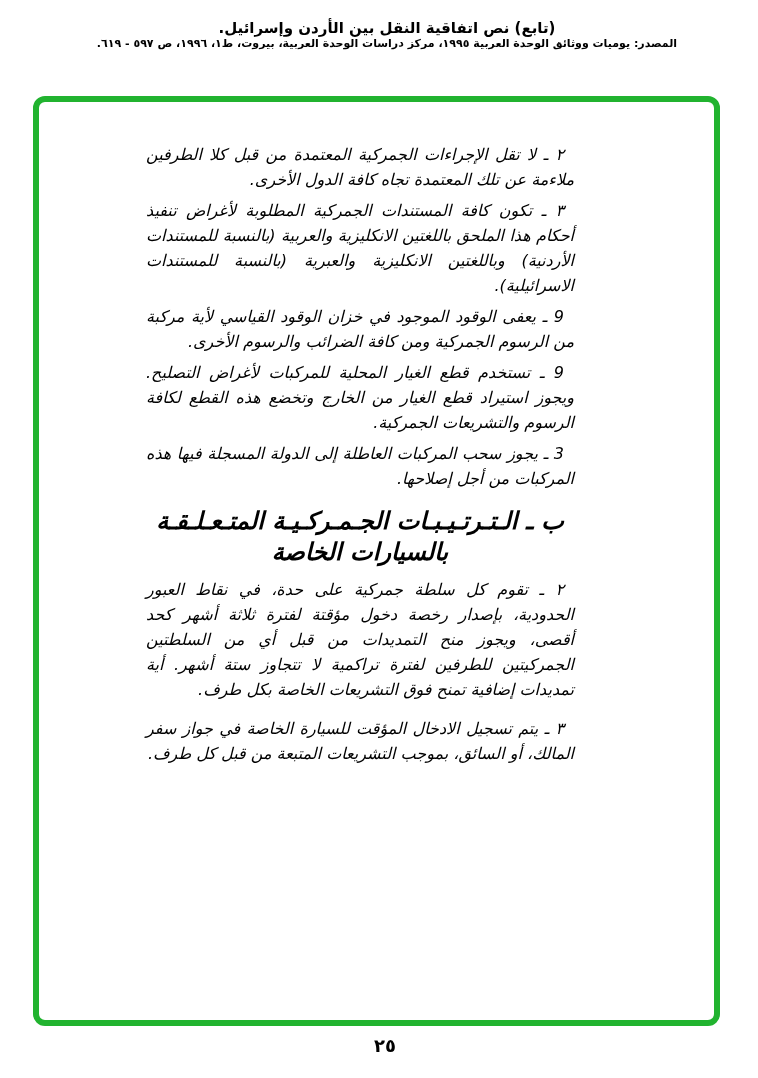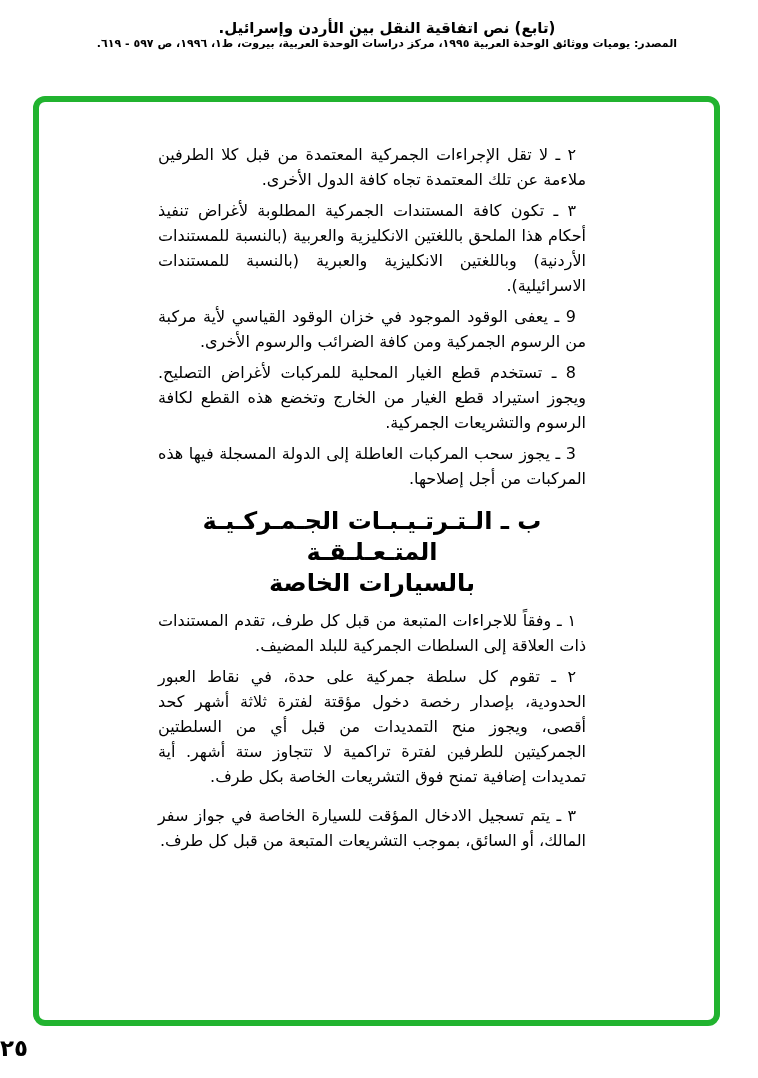--- a/index.html
+++ b/index.html
@@ -43,76 +43,76 @@
     width: 687px;
     height: 930px;
     box-sizing: border-box;
     border: 6px solid #21b32f;
     border-radius: 12px;
     background: transparent;
   }
   .text-column {
     position: absolute;
     top: 142px;
-    right: 172px;
+    right: 184px;
     width: 428px;
     direction: rtl;
     text-align: justify;
     font-size: 16px;
     line-height: 25px;
+    font-style: italic;
   }
   .para {
     margin: 0 0 6px 0;
     text-indent: 10px;
   }
   .section-heading {
     margin: 15px 0 9px 0;
     font-size: 24px;
     font-weight: bold;
     text-align: center;
     line-height: 31px;
     text-indent: 0;
   }
   .spacer-b3 { height: 8px; }
   .page-number {
     position: absolute;
     top: 1035px;
-    left: 0;
+    left: 12px;
     right: 0;
-    text-align: left;
-    font-size: 23px;
+    text-align: center;
+    font-size: 18px;
     font-weight: bold;
   }
 </style>
 </head>
 <body>
 
 <div class="page">
 
   <div class="page-header">
     <div class="header-title">(تابع) نص اتفاقية النقل بين الأردن وإسرائيل.</div>
     <div class="header-source">المصدر: يوميات ووثائق الوحدة العربية ١٩٩٥، مركز دراسات الوحدة العربية، بيروت، ط١، ١٩٩٦، ص ٥٩٧ - ٦١٩.</div>
   </div>
 
   <div class="green-frame" style="border-color: rgb(33, 179, 47);"></div>
 
   <div class="text-column">
 
     <p class="para">٢ ـ لا تقل الإجراءات الجمركية المعتمدة من قبل كلا الطرفين ملاءمة عن تلك المعتمدة تجاه كافة الدول الأخرى.</p>
     <p class="para">٣ ـ تكون كافة المستندات الجمركية المطلوبة لأغراض تنفيذ أحكام هذا الملحق باللغتين الانكليزية والعربية (بالنسبة للمستندات الأردنية) وباللغتين الانكليزية والعبرية (بالنسبة للمستندات الاسرائيلية).</p>
     <p class="para">9 ـ يعفى الوقود الموجود في خزان الوقود القياسي لأية مركبة من الرسوم الجمركية ومن كافة الضرائب والرسوم الأخرى.</p>
-    <p class="para">8 ـ تستخدم قطع الغيار المحلية للمركبات لأغراض التصليح. ويجوز استيراد قطع الغيار من الخارج وتخضع هذه القطع لكافة الرسوم والتشريعات الجمركية.</p>
+    <p class="para">9 ـ تستخدم قطع الغيار المحلية للمركبات لأغراض التصليح. ويجوز استيراد قطع الغيار من الخارج وتخضع هذه القطع لكافة الرسوم والتشريعات الجمركية.</p>
     <p class="para">3 ـ يجوز سحب المركبات العاطلة إلى الدولة المسجلة فيها هذه المركبات من أجل إصلاحها.</p>
 
     <div class="section-heading">
       <span>ب ـ الـتـرتـيـبـات الجـمـركـيـة المتـعـلـقـة</span><br>
       <span>بالسيارات الخاصة</span>
     </div>
 
-    <p class="para">١ ـ وفقاً للاجراءات المتبعة من قبل كل طرف، تقدم المستندات ذات العلاقة إلى السلطات الجمركية للبلد المضيف.</p>
     <p class="para">٢ ـ تقوم كل سلطة جمركية على حدة، في نقاط العبور الحدودية، بإصدار رخصة دخول مؤقتة لفترة ثلاثة أشهر كحد أقصى، ويجوز منح التمديدات من قبل أي من السلطتين الجمركيتين للطرفين لفترة تراكمية لا تتجاوز ستة أشهر. أية تمديدات إضافية تمنح فوق التشريعات الخاصة بكل طرف.</p>
     <div class="spacer-b3"></div>
     <p class="para">٣ ـ يتم تسجيل الادخال المؤقت للسيارة الخاصة في جواز سفر المالك، أو السائق، بموجب التشريعات المتبعة من قبل كل طرف.</p>
 
   </div>
 
   <div class="page-number">٢٥</div>
 
 </div>
 

